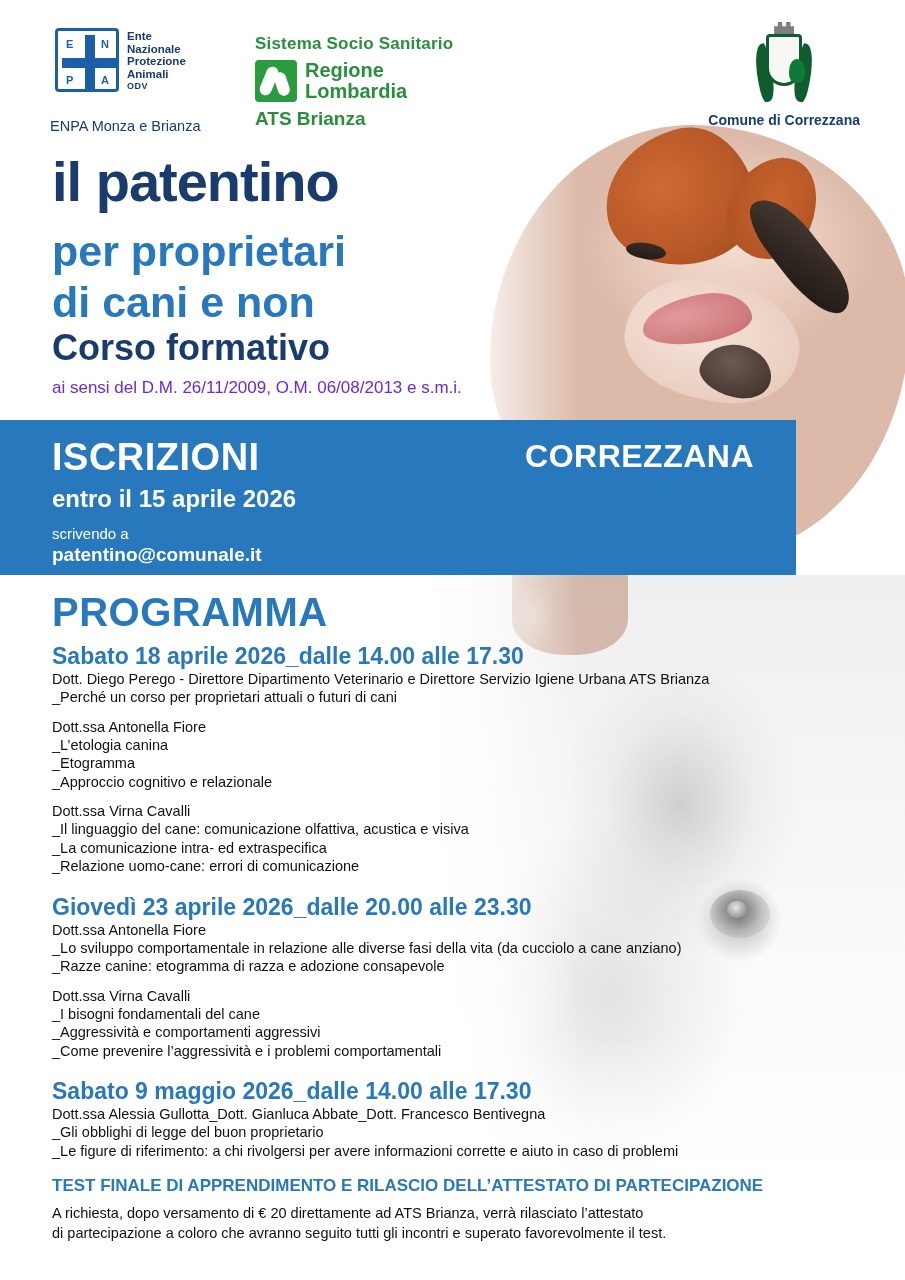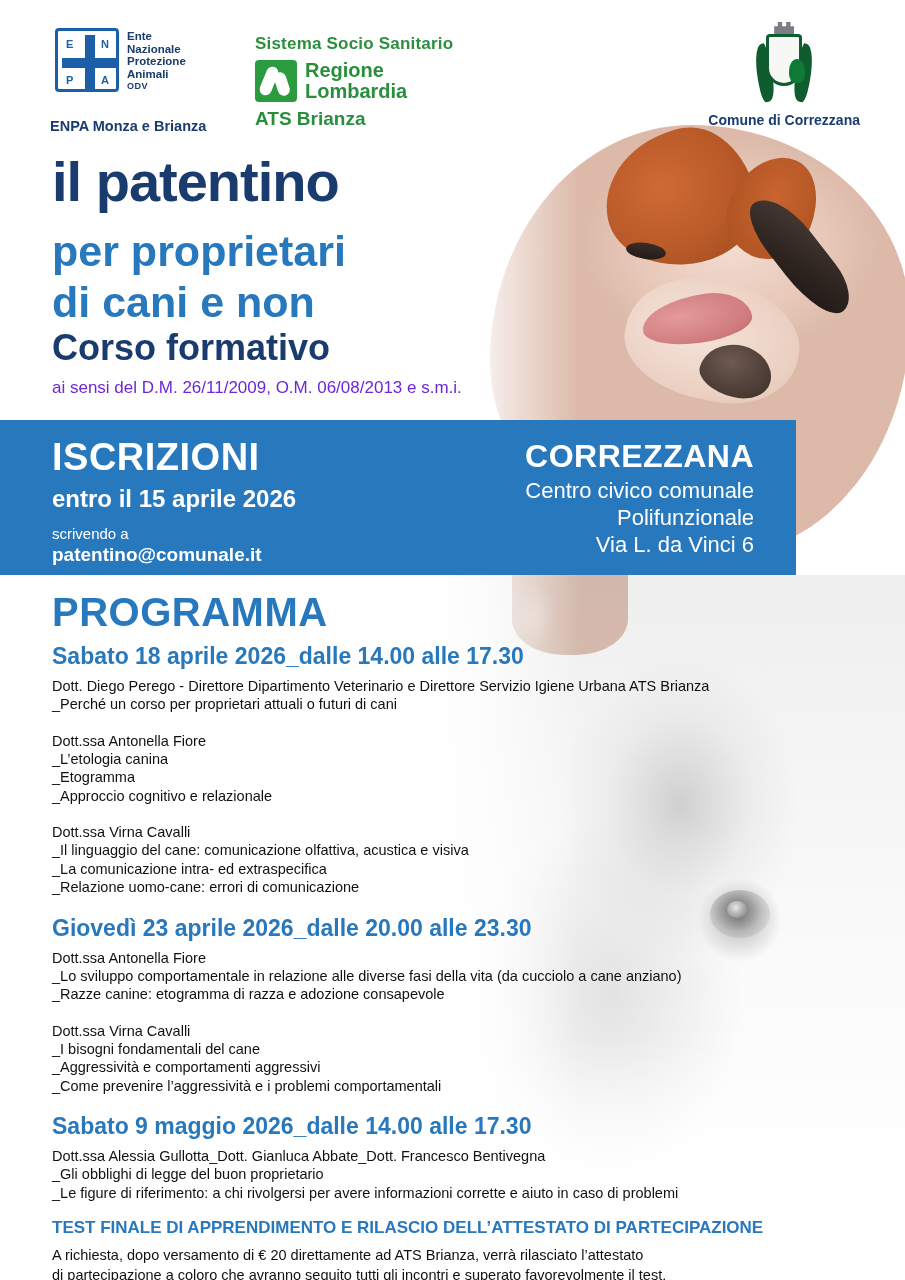--- a/index.html
+++ b/index.html
@@ -161,21 +161,21 @@
   .el-n { left: 42px; top: 8px; }
   .el-p { left: 7px; top: 44px; }
   .el-a { left: 42px; top: 44px; }
   .enpa-words {
     margin-left: 8px; font-size: 11.5px; font-weight: bold; color: #1a3b6e;
     line-height: 12.5px; padding-top: 2px;
   }
   .enpa-odv { font-size: 9px; letter-spacing: 0.5px; }
   .enpa-sub {
     position: absolute; left: 50px; top: 118px;
-    font-size: 14.5px; font-weight: bold; color: #1a3b6e;
+    font-size: 14.5px; font-weight: normal; color: #1a3b6e;
   }
 
   .regione { position: absolute; left: 255px; top: 34px; }
   .rl-top { font-size: 17px; font-weight: bold; color: #2a8f3c; letter-spacing: 0.2px; }
   .rl-row { display: flex; align-items: center; margin-top: 6px; }
   .rl-mark {
     width: 42px; height: 42px; background: #2a9c3f; border-radius: 4px;
     position: relative; overflow: hidden;
   }
   .rl-mark::before {
@@ -260,21 +260,21 @@
 
   
   .programma { position: absolute; left: 52px; top: 590px; width: 810px; z-index: 4; }
   .pr-title {
     font-size: 40px; font-weight: bold; color: #2878bd; letter-spacing: 0.5px;
   }
   .day-head {
     font-size: 23px; font-weight: bold; color: #2878bd; margin-top: 8px;
   }
   .speaker {
-    font-size: 14.5px; color: #111; margin-top: 7px; line-height: 18px;
+    font-size: 14.5px; color: #111; line-height: 18px;
   }
   .bullet {
     font-size: 14.5px; color: #111; line-height: 18.5px;
   }
   .gap { height: 11px; }
   .test-title {
     font-size: 17px; font-weight: bold; color: #2878bd; margin-top: 16px;
   }
   .test-body {
     font-size: 14.5px; color: #111; line-height: 20px; margin-top: 7px;
@@ -361,25 +361,20 @@
 
   <div class="band">
     <div class="band-left">
       <div class="iscrizioni">ISCRIZIONI</div>
       <div class="entro">entro il 15 aprile 2026</div>
       <div class="scrivendo">scrivendo a</div>
       <div class="mail">patentino@comunale.it</div>
     </div>
     <div class="band-right">
       <div class="correzzana">CORREZZANA</div>
-      <div class="venue">
-        <div>Centro civico comunale</div>
-        <div>Polifunzionale</div>
-        <div>Via L. da Vinci 6</div>
-      </div>
     </div>
   </div>
 
   <div class="programma">
     <div class="pr-title">PROGRAMMA</div>
 
     <div class="day-head">Sabato 18 aprile 2026_dalle 14.00 alle 17.30</div>
     <div class="speaker">Dott. Diego Perego - Direttore Dipartimento Veterinario e Direttore Servizio Igiene Urbana ATS Brianza</div>
     <div class="bullet">_Perché un corso per proprietari attuali o futuri di cani</div>
     <div class="gap"></div>

